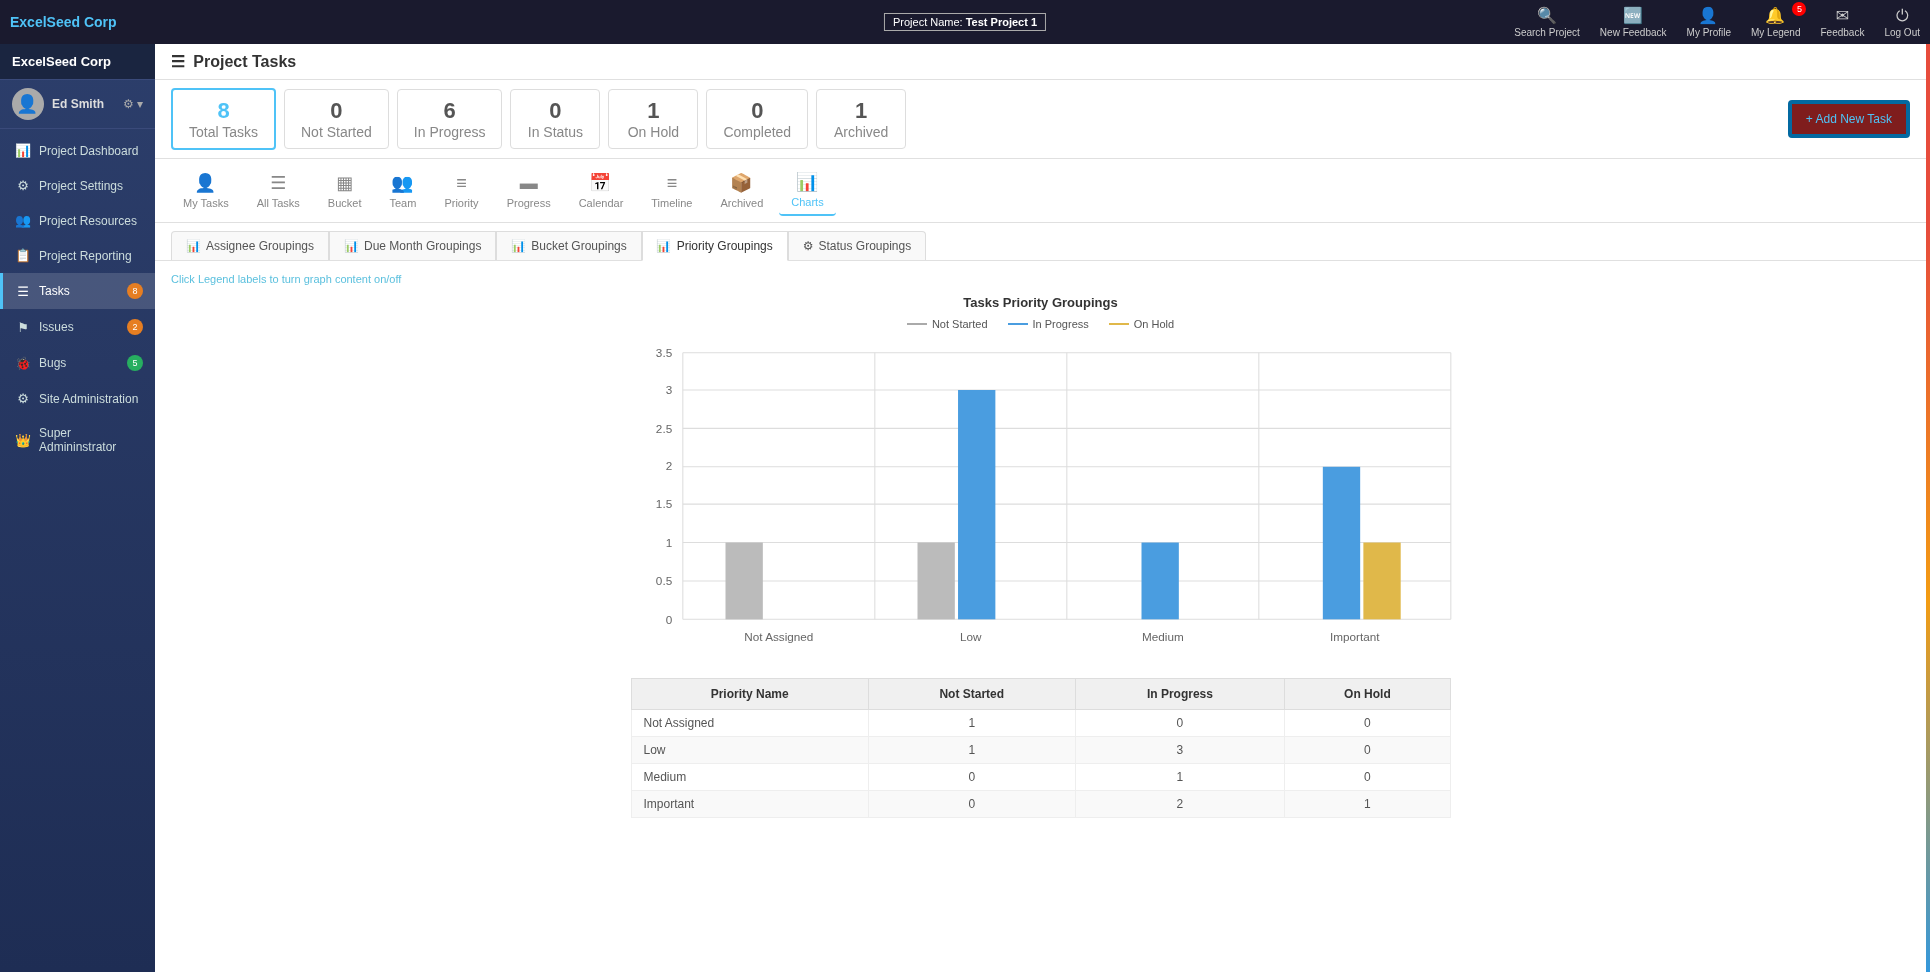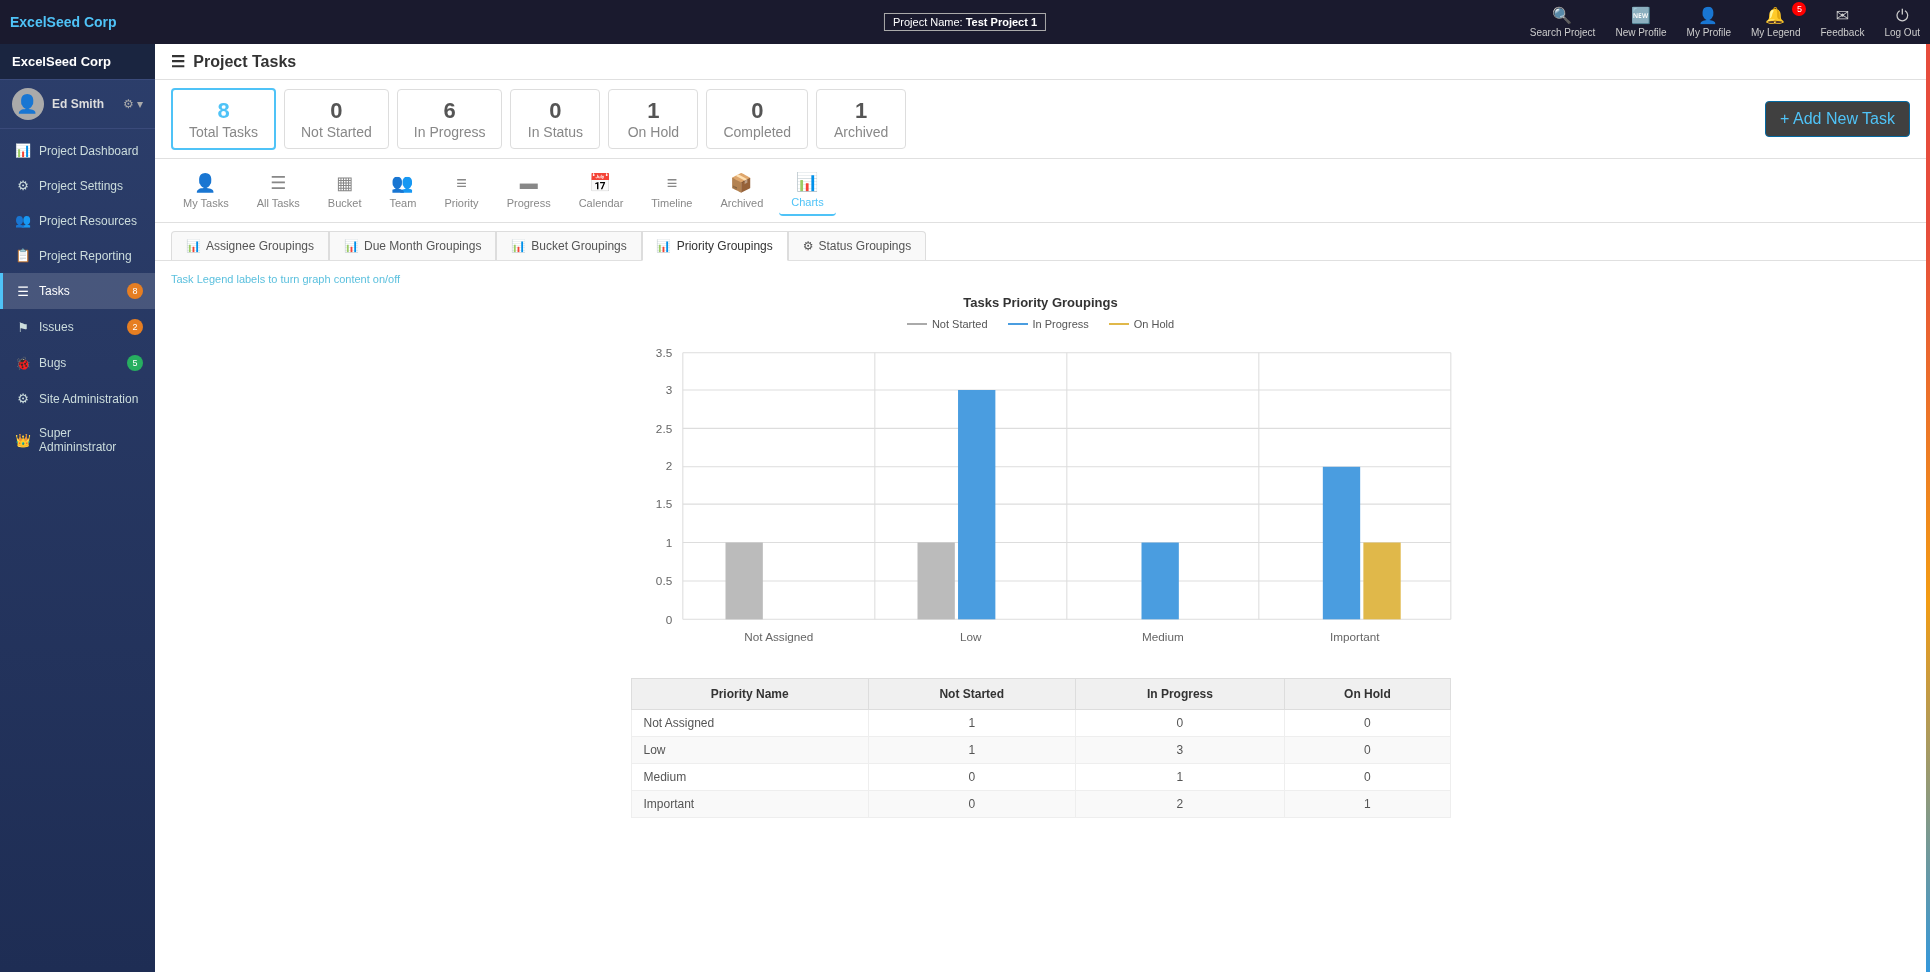--- a/index.html
+++ b/index.html
@@ -195,27 +195,27 @@
       display: block;
     }
     .stat-num.dark { color: #555; }
     .stat-label {
       font-size: 14px;
       color: #888;
       display: block;
     }
     .add-task-btn {
       margin-left: auto;
-      background: #404040;
-      border: 1px solid #0369a1;
+      background: #7f1d1d;
+      border: 4px solid #0369a1;
       color: #4fc3f7;
       padding: 8px 14px;
       border-radius: 4px;
       cursor: pointer;
-      font-size: 16px;
+      font-size: 12px;
       white-space: nowrap;
     }
 
     
     .view-tabs {
       display: flex;
       align-items: center;
       padding: 6px 16px;
       gap: 4px;
       background: white;
@@ -366,21 +366,21 @@
     <span>Project Name:</span>
     <strong>Test Project 1</strong>
   </div>
   <div class="top-nav">
     <div class="top-nav-item">
       <span class="nav-icon">🔍</span>
       <span>Search Project</span>
     </div>
     <div class="top-nav-item">
       <span class="nav-icon">🆕</span>
-      <span>New Profile</span>
+      <span>New Feedback</span>
     </div>
     <div class="top-nav-item">
       <span class="nav-icon">👤</span>
       <span>My Profile</span>
     </div>
     <div class="top-nav-item" style="position:relative;">
       <span class="nav-icon">🔔</span>
       <span class="alert-badge">5</span>
       <span>My Legend</span>
     </div>
@@ -550,21 +550,21 @@
         <span>📊</span>
         <span>Priority Groupings</span>
       </div>
       <div class="chart-tab">
         <span>⚙</span>
         <span>Status Groupings</span>
       </div>
     </div>
 
     <div class="chart-area">
-      <div class="chart-hint">Task Legend labels to turn graph content on/off</div>
+      <div class="chart-hint">Click Legend labels to turn graph content on/off</div>
       <div class="chart-title">Tasks Priority Groupings</div>
 
       <div class="chart-legend">
         <div class="legend-item">
           <span class="legend-dot grey"></span>
           <span>Not Started</span>
         </div>
         <div class="legend-item">
           <span class="legend-dot blue"></span>
           <span>In Progress</span>

